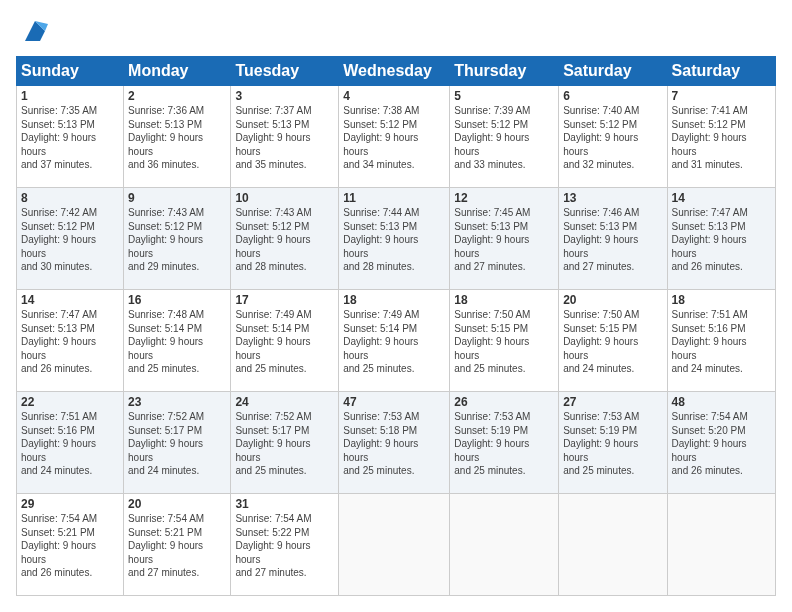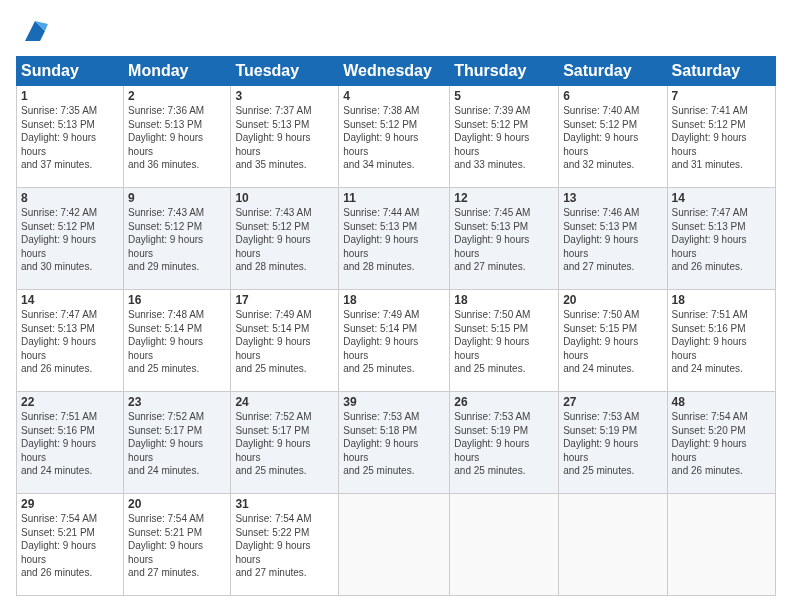--- a/index.html
+++ b/index.html
@@ -231,21 +231,21 @@
           </td>
           <td>
             <span class="day-num">23</span>
 <div class="day-info">Sunrise: 7:52 AM<br>Sunset: 5:17 PM<br>Daylight: 9 hours hours<br>and 24 minutes.</div>
           </td>
           <td>
             <span class="day-num">24</span>
 <div class="day-info">Sunrise: 7:52 AM<br>Sunset: 5:17 PM<br>Daylight: 9 hours hours<br>and 25 minutes.</div>
           </td>
           <td>
-            <span class="day-num">39</span>
+            <span class="day-num">47</span>
 <div class="day-info">Sunrise: 7:53 AM<br>Sunset: 5:18 PM<br>Daylight: 9 hours hours<br>and 25 minutes.</div>
           </td>
           <td>
             <span class="day-num">26</span>
 <div class="day-info">Sunrise: 7:53 AM<br>Sunset: 5:19 PM<br>Daylight: 9 hours hours<br>and 25 minutes.</div>
           </td>
           <td>
             <span class="day-num">27</span>
 <div class="day-info">Sunrise: 7:53 AM<br>Sunset: 5:19 PM<br>Daylight: 9 hours hours<br>and 25 minutes.</div>
           </td>

